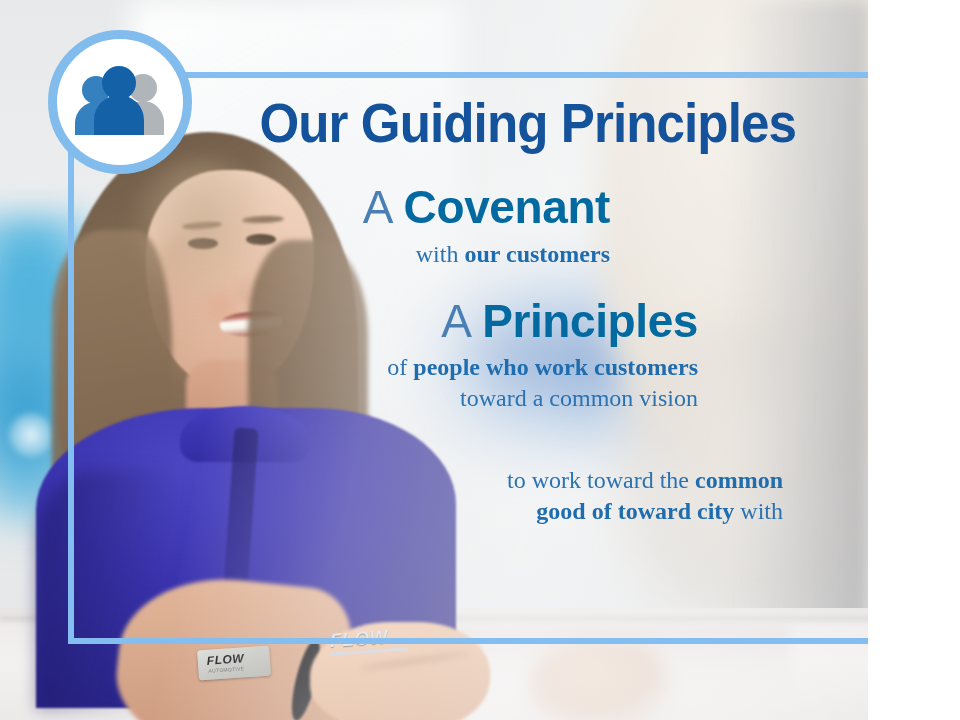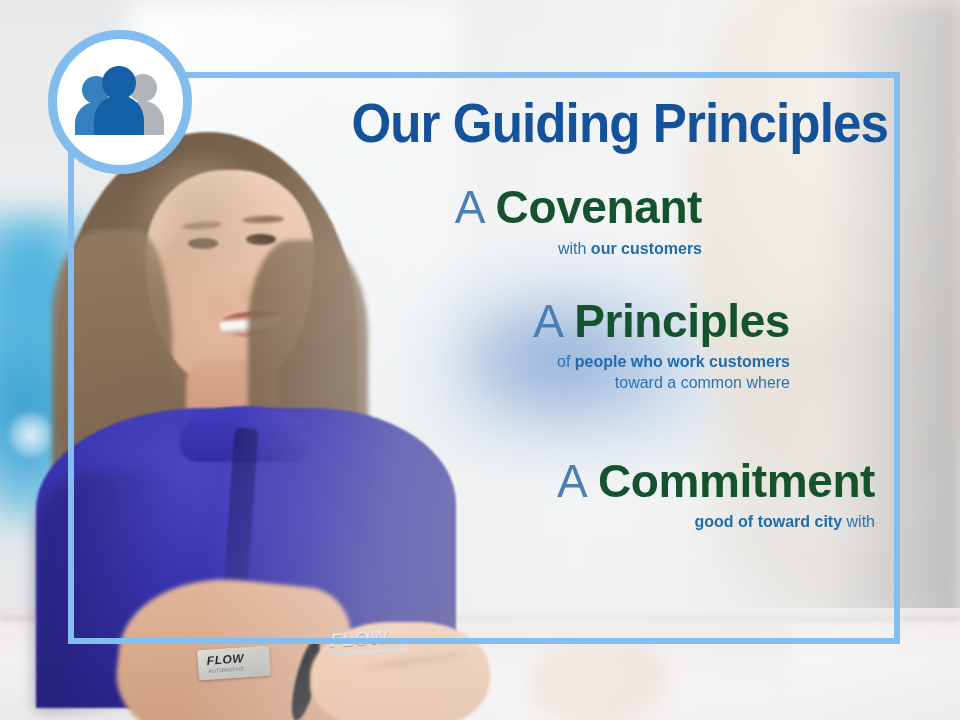--- a/index.html
+++ b/index.html
@@ -2,21 +2,21 @@
 <html><head>
 <meta charset="utf-8">
 <style>
   html, body {
     margin: 0;
     padding: 0;
     background: #ffffff;
   }
   #stage {
     position: relative;
-    width: 960px;
+    width: 868px;
     height: 720px;
     overflow: hidden;
     font-family: "Liberation Sans", sans-serif;
     background: #cfd2d4;
   }
 
   
   .photo { position: absolute; inset: 0; overflow: hidden; }
 
   
@@ -342,26 +342,26 @@
     white-space: nowrap;
     color: #2a76bb;
   }
   .p-head .art {
     font-weight: normal;
     color: #4a7fb3;
     letter-spacing: 0px;
   }
   .p-head .word {
     font-weight: bold;
-    color: #14532d;
+    color: #0369a1;
     letter-spacing: -.4px;
   }
   .p-sub {
-    font-family: Liberation Sans, sans-serif;
-    font-size: 16px;
+    font-family: Liberation Serif, serif;
+    font-size: 24px;
     line-height: 1.30;
     color: #2b72b2;
     margin-top: 7px;
     font-weight: normal;
   }
   .p-sub b { font-weight: bold; color: #1f6cae; }
 
   #p1 { top: 184px; right: 258px; }
   #p1 .p-sub { margin-top: 8px; }
   #p2 { top: 298px; right: 170px; }
@@ -455,28 +455,25 @@
       </div>
     </div>
 
     <div class="principle" id="p2">
       <div class="p-head">
         <span class="art">A</span>
         <span class="word">Principles</span>
       </div>
       <div class="p-sub">
         <div><span>of </span><b>people who work customers</b></div>
-        <div><span>toward a common where</span></div>
+        <div><span>toward a common vision</span></div>
       </div>
     </div>
 
     <div class="principle" id="p3">
-      <div class="p-head">
-        <span class="art">A</span>
-        <span class="word">Commitment</span>
-      </div>
       <div class="p-sub">
+        <div><span>to work toward the </span><b>common</b></div>
         <div><b>good of toward city</b><span> with</span></div>
       </div>
     </div>
 
   </div>
 </div>
 
 </body></html>

